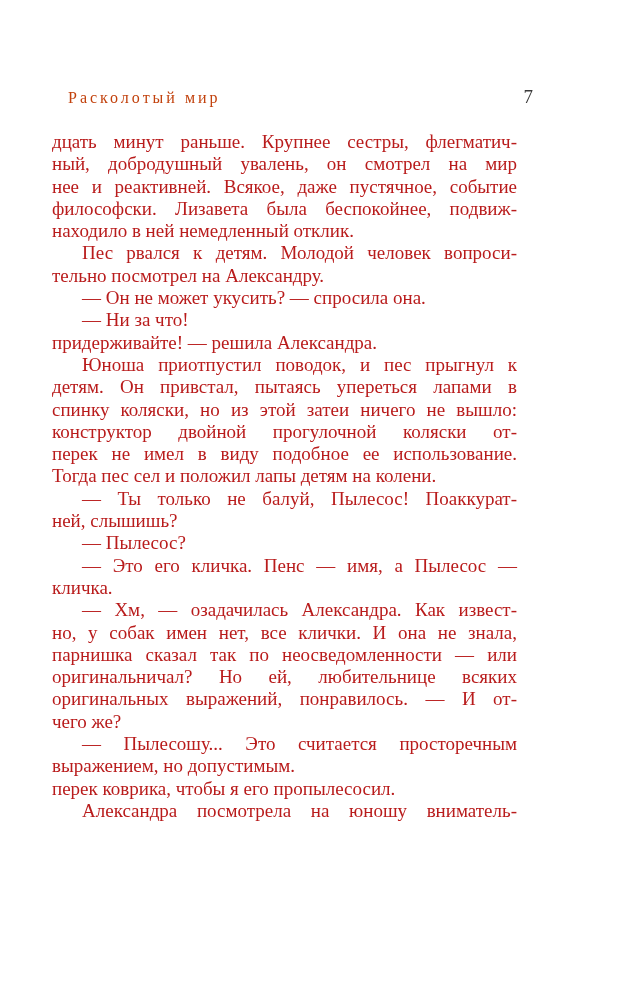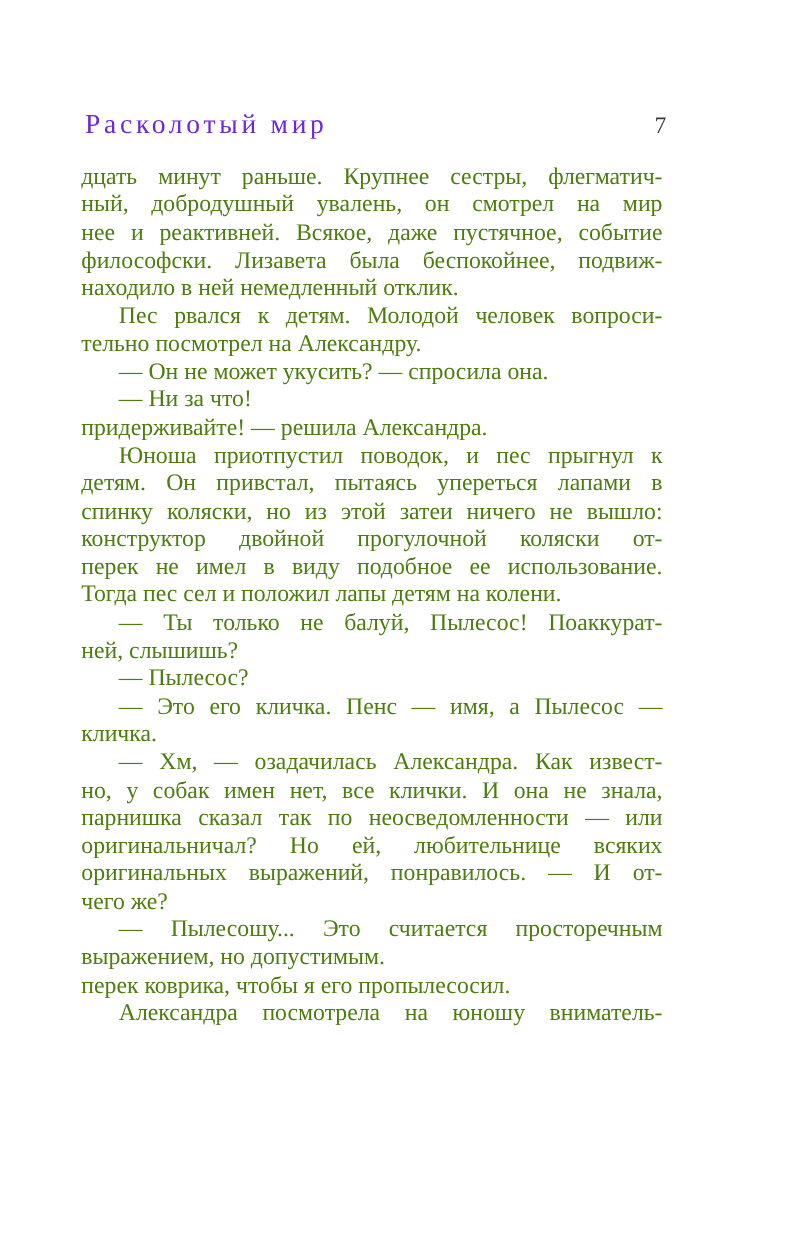--- a/index.html
+++ b/index.html
@@ -19,37 +19,37 @@
   .running-header {
     position: absolute;
     left: 68px;
     top: 86px;
     width: 465px;
     display: flex;
     justify-content: space-between;
     align-items: baseline;
   }
   .running-title {
-    font-size: 22px;
+    font-size: 16px;
     letter-spacing: 3px;
-    color: #6d28d9;
+    color: #c2410c;
     white-space: nowrap;
   }
   .page-number {
     font-size: 19px;
     color: #3a3a3a;
   }
   .text-block {
     position: absolute;
-    left: 65px;
+    left: 52px;
     top: 131px;
     width: 465px;
     font-size: 19px;
     line-height: 22.3px;
-    color: #4d7c0f;
+    color: #b91c1c;
     font-family: Liberation Serif, serif;
   }
   .para {
     margin: 0;
     padding: 0;
   }
   .line {
     text-align: justify;
     text-align-last: justify;
     white-space: normal;

